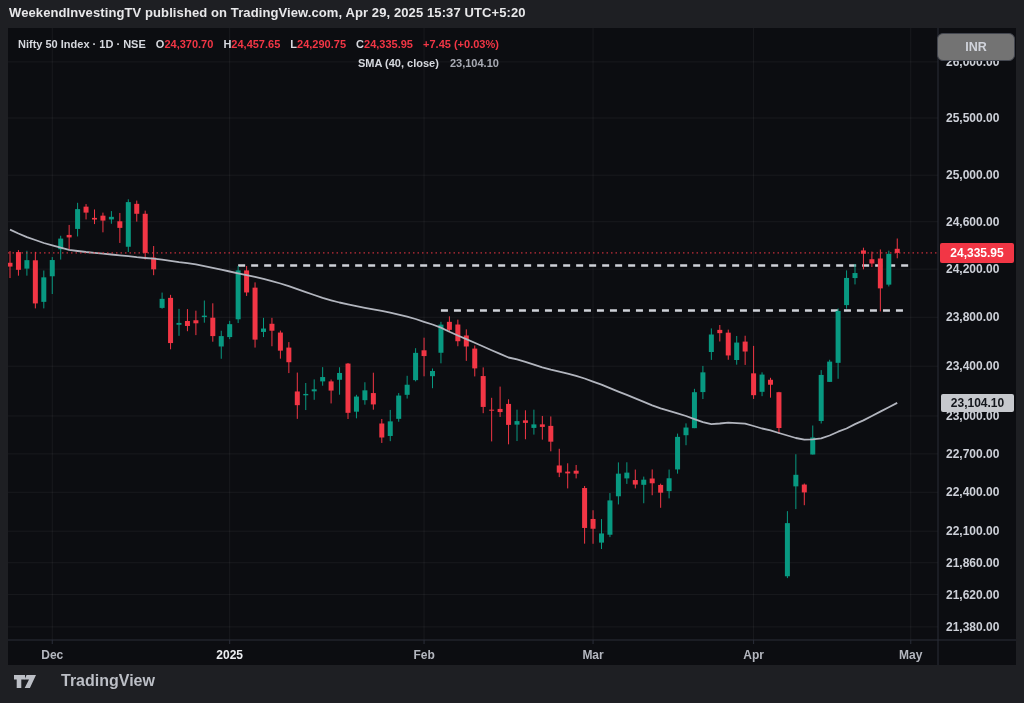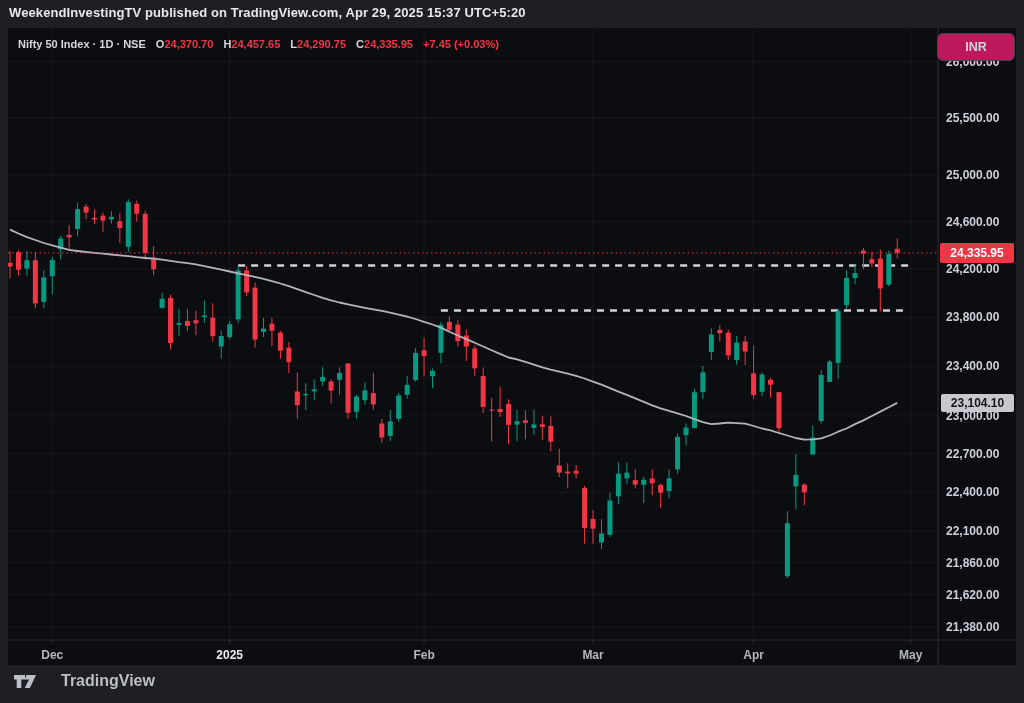--- a/index.html
+++ b/index.html
@@ -6,21 +6,21 @@
     font-family:"Liberation Sans",sans-serif;-webkit-font-smoothing:antialiased;}
   #stage{position:absolute;left:0;top:0;width:1024px;height:703px;background:#1e1f23;}
   #attribution{position:absolute;left:9px;top:5px;font-size:13px;font-weight:700;color:#e8e8ea;letter-spacing:.1px;}
   #panel{position:absolute;left:8px;top:28px;width:1008px;height:637px;background:#0c0d11;}
   #chart-svg{position:absolute;left:8px;top:28px;}
   #legend{position:absolute;left:18px;top:35px;font-size:11px;font-weight:700;color:#d6d8de;line-height:19px;white-space:nowrap;text-align:right;}
   #legend .val{color:#f23645;}
   #legend .lab{color:#d6d8de;margin-left:7px;}
   #legend .chg{color:#f23645;margin-left:7px;}
   #legend .sma-val{color:#a8abb4;margin-left:8px;font-weight:700;}
-  #currency-btn{position:absolute;left:937px;top:33px;width:76px;height:26px;background:#be185d;
+  #currency-btn{position:absolute;left:937px;top:33px;width:76px;height:26px;background:#737373;
     border:1px solid #43464f;border-radius:6px;color:#d1d4dc;font-size:12.5px;font-weight:700;
     display:flex;align-items:center;justify-content:center;cursor:pointer;z-index:5;}
   #footer{position:absolute;left:14px;top:672px;display:flex;align-items:center;gap:22px;}
   #footer .logo-text{color:#bcbfc6;font-size:16px;font-weight:700;}
   .axis-label{font-size:12px;font-weight:700;fill:#cdd0d8;}
   .month-label{font-size:12px;font-weight:700;fill:#b4b7bf;}
   .month-label.bright{fill:#eceef1;}
   .badge-text{font-size:12px;font-weight:700;}
 </style>
 </head>
@@ -305,20 +305,24 @@
 
   <div id="legend">
     <div>
       <span>Nifty 50 Index · 1D · NSE</span>
       <span class="lab">O</span><span class="val">24,370.70</span>
       <span class="lab">H</span><span class="val">24,457.65</span>
       <span class="lab">L</span><span class="val">24,290.75</span>
       <span class="lab">C</span><span class="val">24,335.95</span>
       <span class="chg">+7.45 (+0.03%)</span>
     </div>
+    <div>
+      <span>SMA (40, close)</span>
+      <span class="sma-val">23,104.10</span>
+    </div>
   </div>
 
   <div id="currency-btn">INR</div>
 
   <div id="footer">
     <svg width="25" height="17" viewBox="0 0 25 17">
       <path d="M0 2h11v4.4H7.3V15H2.7V6.4H0z" fill="#bcbfc6"></path>
       <path d="M12.5 2h9.5l-6.1 13h-5.2l4.3-8.6h-4.4z" fill="#bcbfc6"></path>
       <circle cx="16.4" cy="4.2" r="2.2" fill="#bcbfc6"></circle>
     </svg>

